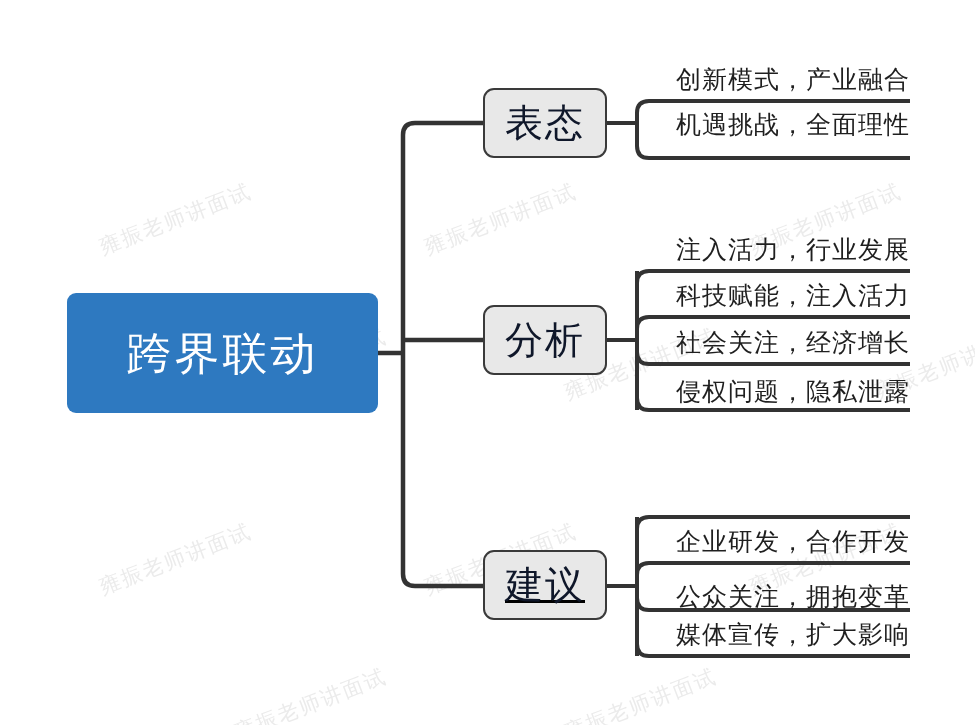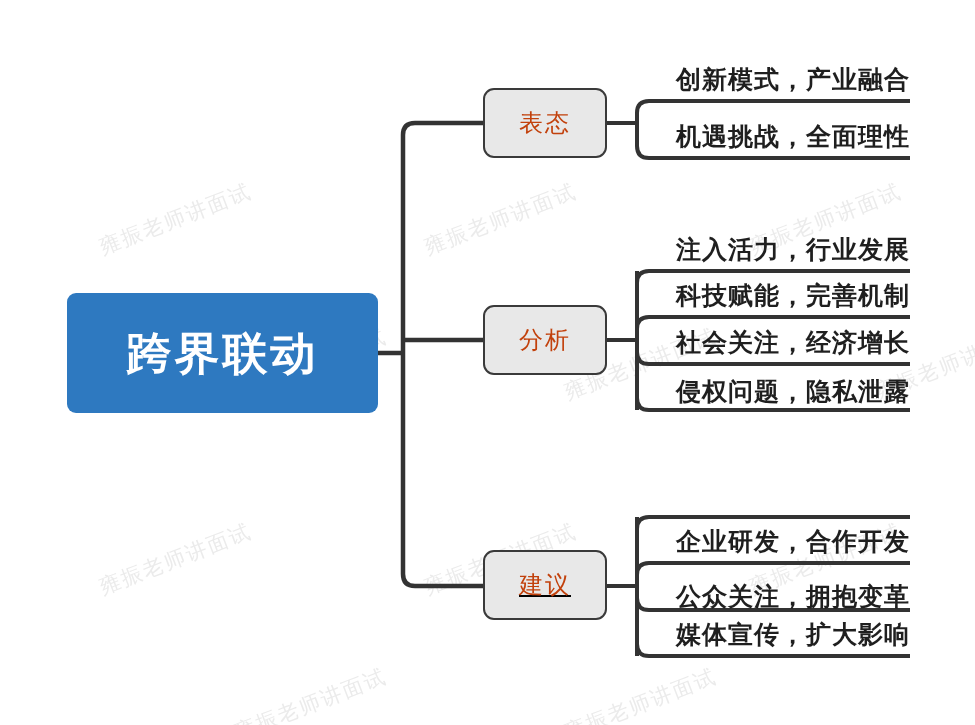--- a/index.html
+++ b/index.html
@@ -53,21 +53,20 @@
     left: 67px;
     top: 293px;
     width: 311px;
     height: 120px;
     background: #2E79C0;
     border-radius: 9px;
     display: flex;
     align-items: center;
     justify-content: center;
     z-index: 20;
-    font-weight: bold;
   }
   .root-node .label {
     color: #ffffff;
     font-size: 45px;
     letter-spacing: 3px;
     line-height: 1;
   }
 
   
   .branch-node {
@@ -77,22 +76,22 @@
     background: #E8E8E8;
     border: 2.5px solid #3A3A3A;
     border-radius: 11px;
     display: flex;
     align-items: center;
     justify-content: center;
     box-sizing: border-box;
     z-index: 20;
   }
   .branch-node .label {
-    color: #c2410c;
-    font-size: 24px;
+    color: #0f172a;
+    font-size: 38px;
     letter-spacing: 2px;
     line-height: 1;
   }
   #branch-0 { left: 483px; top: 88px; }
   #branch-1 { left: 483px; top: 305px; }
   #branch-2 { left: 483px; top: 550px; text-decoration: underline; }
 
   
   .leaf {
     position: absolute;
@@ -109,21 +108,20 @@
     top: 0;
     height: 44px;
     display: flex;
     align-items: center;
     justify-content: flex-end;
     color: #1f1f1f;
     font-size: 25px;
     letter-spacing: 1px;
     white-space: nowrap;
     line-height: 1;
-    font-weight: bold;
   }
 </style>
 </head>
 <body>
 
 <div id="canvas">
 
   <div class="wm-layer">
     <div class="wm" style="left:95px;  top:205px;">雍振老师讲面试</div>
     <div class="wm" style="left:420px; top:205px;">雍振老师讲面试</div>
@@ -185,29 +183,29 @@
   <div class="branch-node" id="branch-1">
     <span class="label">分析</span>
   </div>
   <div class="branch-node" id="branch-2">
     <span class="label">建议</span>
   </div>
 
   <div class="leaf" style="top:57px;">
     <span class="leaf-text">创新模式，产业融合</span>
   </div>
-  <div class="leaf" style="top:114px;">
+  <div class="leaf" style="top:102px;">
     <span class="leaf-text">机遇挑战，全面理性</span>
   </div>
 
   <div class="leaf" style="top:227px;">
     <span class="leaf-text">注入活力，行业发展</span>
   </div>
   <div class="leaf" style="top:273px;">
-    <span class="leaf-text">科技赋能，完善机制</span>
+    <span class="leaf-text">科技赋能，注入活力</span>
   </div>
   <div class="leaf" style="top:320px;">
     <span class="leaf-text">社会关注，经济增长</span>
   </div>
   <div class="leaf" style="top:369px;">
     <span class="leaf-text">侵权问题，隐私泄露</span>
   </div>
 
   <div class="leaf" style="top:519px;">
     <span class="leaf-text">企业研发，合作开发</span>

